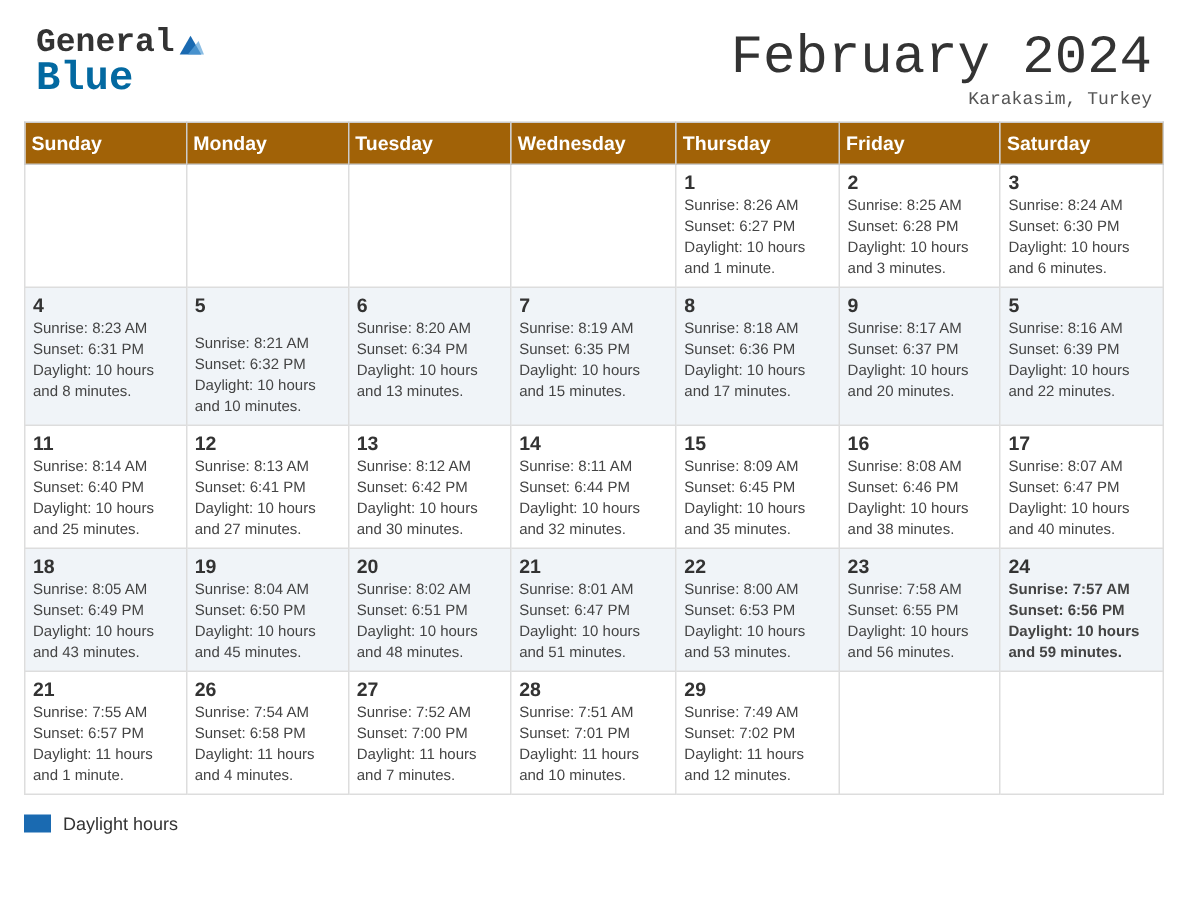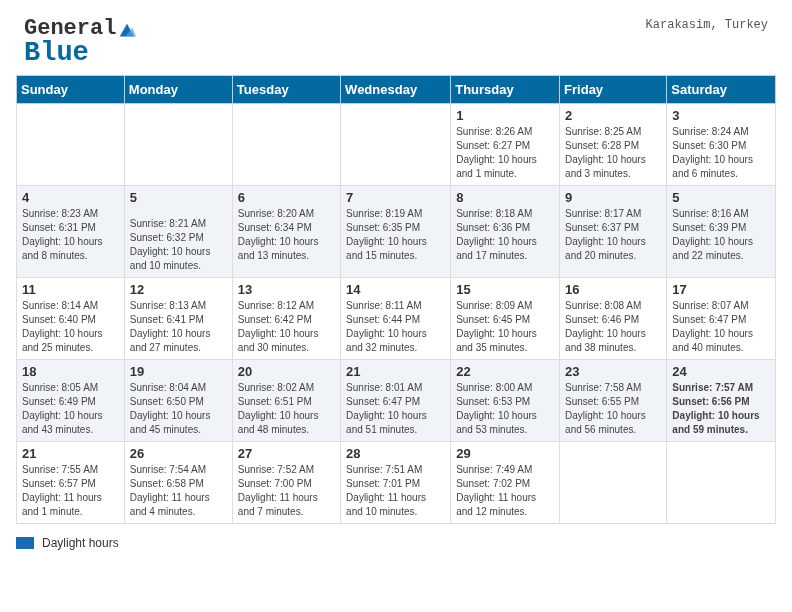--- a/index.html
+++ b/index.html
@@ -60,21 +60,21 @@
       width: 100%;
       border-collapse: collapse;
       padding: 0 8px;
       margin: 0 8px;
       width: calc(100% - 16px);
     }
     .calendar-wrapper {
       padding: 0 8px 8px 8px;
     }
     .calendar th {
-      background: #0369a1;
+      background: #a16207;
       color: #fff;
       font-size: 13px;
       font-weight: bold;
       padding: 6px 4px;
       text-align: left;
       border: 1px solid #ccc;
     }
     .calendar td {
       border: 1px solid #ddd;
       vertical-align: top;
@@ -112,20 +112,21 @@
     <div class="logo-row">
       <span class="logo-text-general">General</span>
       <svg class="logo-icon" viewBox="0 0 20 20">
         <polygon points="2,16 10,2 18,16" fill="#1a6ab1"></polygon>
         <polygon points="8,16 16,6 20,16" fill="#5ba3d9" opacity="0.7"></polygon>
       </svg>
     </div>
     <span class="logo-text-blue">Blue</span>
   </div>
   <div class="title-block">
+    <div class="title-month">February 2024</div>
     <div class="title-location">Karakasim, Turkey</div>
   </div>
 </div>
 
 <div class="calendar-wrapper">
   <table class="calendar">
     <thead>
       <tr>
       <th>Sunday</th>
           <th>Monday</th>

